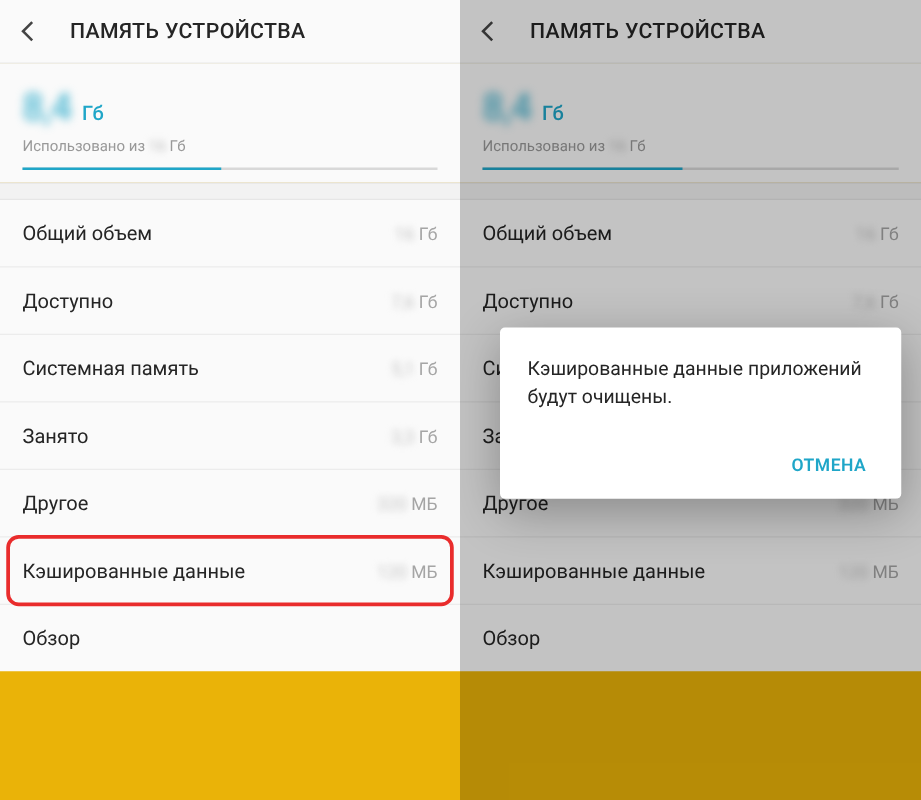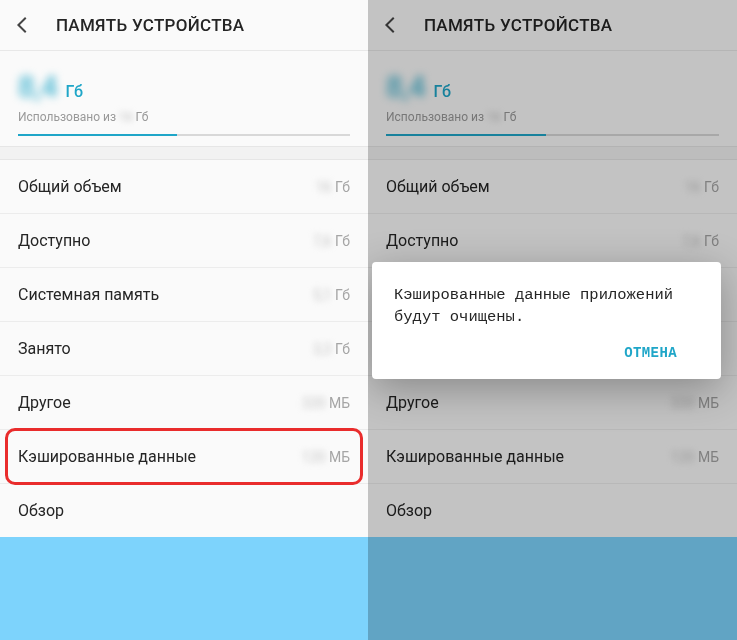--- a/index.html
+++ b/index.html
@@ -7,21 +7,21 @@
       font-family: -apple-system, BlinkMacSystemFont, "Segoe UI", Roboto, sans-serif;
       background: #fff;
       width: 737px;
       height: 640px;
       display: flex;
       overflow: hidden;
     }
     .screen {
       width: 368px;
       height: 640px;
-      background: #7dd3fc;
+      background: #eab308;
       position: relative;
       overflow: hidden;
     }
     .screen.right {
       width: 369px;
     }
     .dimmer {
       position: absolute;
       inset: 0;
       background: rgba(0,0,0,0.22);
@@ -93,21 +93,21 @@
       background: #f2f2f2;
       border-top: 1px solid #e6e6e6;
       border-bottom: 1px solid #e6e6e6;
     }
     .list {
       background: #fafafa;
     }
     .row {
       display: flex;
       justify-content: space-between;
-      align-items: center;
+      align-items: flex-end;
       padding: 17px 18px;
       border-bottom: 1px solid #ececec;
       position: relative;
     }
     .row-label {
       font-size: 16px;
       color: #252525;
     }
     .row-value {
       font-size: 14px;
@@ -126,40 +126,39 @@
       z-index: 2;
     }
     .hl-cached {
       left: 5px;
       right: 5px;
       top: -2px;
       bottom: -2px;
     }
     .dialog {
       position: absolute;
-      left: 4px;
+      left: 32px;
       right: 16px;
       top: 262px;
       background: #fff;
       border-radius: 4px;
       box-shadow: 0 10px 40px rgba(0,0,0,0.3);
       z-index: 10;
-      padding: 22px 38px 10px 22px;
-      font-family: Liberation Mono, monospace;
+      padding: 22px 22px 10px 22px;
     }
     .dialog-text {
       font-size: 15.5px;
       line-height: 1.45;
       color: #252525;
     }
     .dialog-actions {
       display: flex;
       justify-content: flex-end;
       gap: 24px;
-      margin-top: 8px;
+      margin-top: 28px;
       align-items: center;
     }
     .dialog-btn {
       font-size: 14px;
       font-weight: 600;
       color: #1fa6c8;
       letter-spacing: 0.4px;
       padding: 8px 6px;
       position: relative;
       cursor: pointer;

